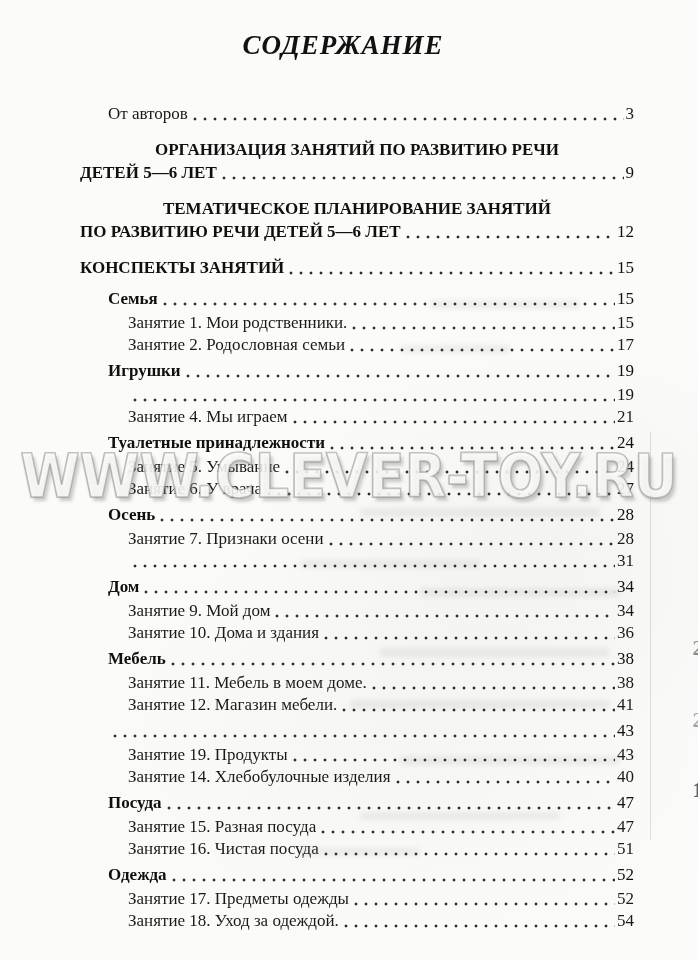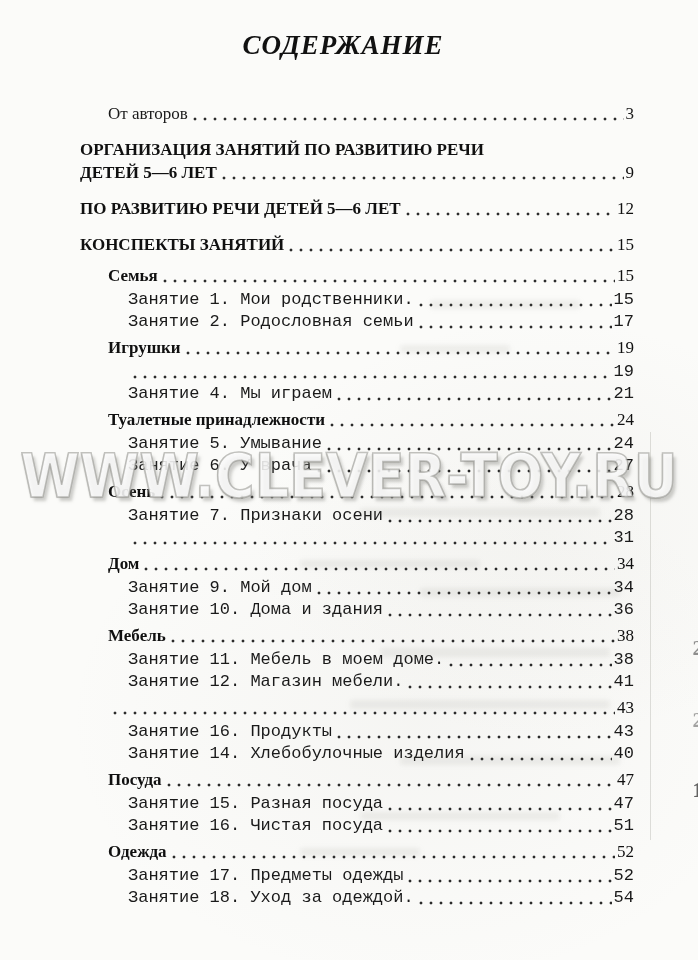--- a/index.html
+++ b/index.html
@@ -31,26 +31,26 @@
     background-size:10px 4px;background-repeat:repeat-x;
   }
   .pagenum{text-align:right;white-space:nowrap;}
   
   .entry.intro{margin-bottom:13px;}
   .entry.intro .row{padding-left:28px;}
   .entry.part{font-weight:bold;margin-top:13px;color:#101010;}
   .entry.part .row,.entry.part .wrapline{line-height:23px;}
   .entry.part .pagenum{font-weight:normal;}
   .entry.part:first-of-type{margin-top:0;}
-  .wrapline{white-space:nowrap;}
+  .wrapline{white-space:nowrap;text-align:center;}
   .entry.chapter{font-weight:bold;margin-top:4px;color:#101010;}
   .entry.chapter.first{margin-top:9px;}
   .entry.chapter .row{padding-left:28px;}
   .entry.chapter .pagenum{font-weight:normal;}
-  .entry.lesson .row{padding-left:48px;font-family:Liberation Mono, monospace;}
+  .entry.lesson .row{padding-left:48px;}
   .entry.lesson.first{margin-top:2px;}
   
   .watermark{
     position:absolute;left:-6px;top:441px;width:710px;
     text-align:center;
     font-family:"DejaVu Sans", sans-serif;
     font-size:54px;font-weight:bold;letter-spacing:0px;
     transform:scaleY(1.12);transform-origin:top left;
     color:rgba(255,255,255,0.82);
     -webkit-text-stroke:1.5px rgba(145,145,140,0.55);
@@ -87,20 +87,21 @@
       </div>
       <div class="entry part">
         <div class="wrapline">ОРГАНИЗАЦИЯ ЗАНЯТИЙ ПО РАЗВИТИЮ РЕЧИ</div>
         <div class="row">
           <span class="label">ДЕТЕЙ 5—6 ЛЕТ</span>
           <span class="dots"></span>
           <span class="pagenum">9</span>
         </div>
       </div>
       <div class="entry part">
+        <div class="wrapline">ТЕМАТИЧЕСКОЕ ПЛАНИРОВАНИЕ ЗАНЯТИЙ</div>
         <div class="row">
           <span class="label">ПО РАЗВИТИЮ РЕЧИ ДЕТЕЙ 5—6 ЛЕТ</span>
           <span class="dots"></span>
           <span class="pagenum">12</span>
         </div>
       </div>
       <div class="entry part">
         <div class="row">
           <span class="label">КОНСПЕКТЫ ЗАНЯТИЙ</span>
           <span class="dots"></span>
@@ -232,21 +233,21 @@
         </div>
       </div>
       <div class="entry chapter">
         <div class="row">
           <span class="dots"></span>
           <span class="pagenum">43</span>
         </div>
       </div>
       <div class="entry lesson first">
         <div class="row">
-          <span class="label">Занятие 16. Продукты</span>
+          <span class="label">Занятие 19. Продукты</span>
           <span class="dots"></span>
           <span class="pagenum">43</span>
         </div>
       </div>
       <div class="entry lesson">
         <div class="row">
           <span class="label">Занятие 14. Хлебобулочные изделия</span>
           <span class="dots"></span>
           <span class="pagenum">40</span>
         </div>

